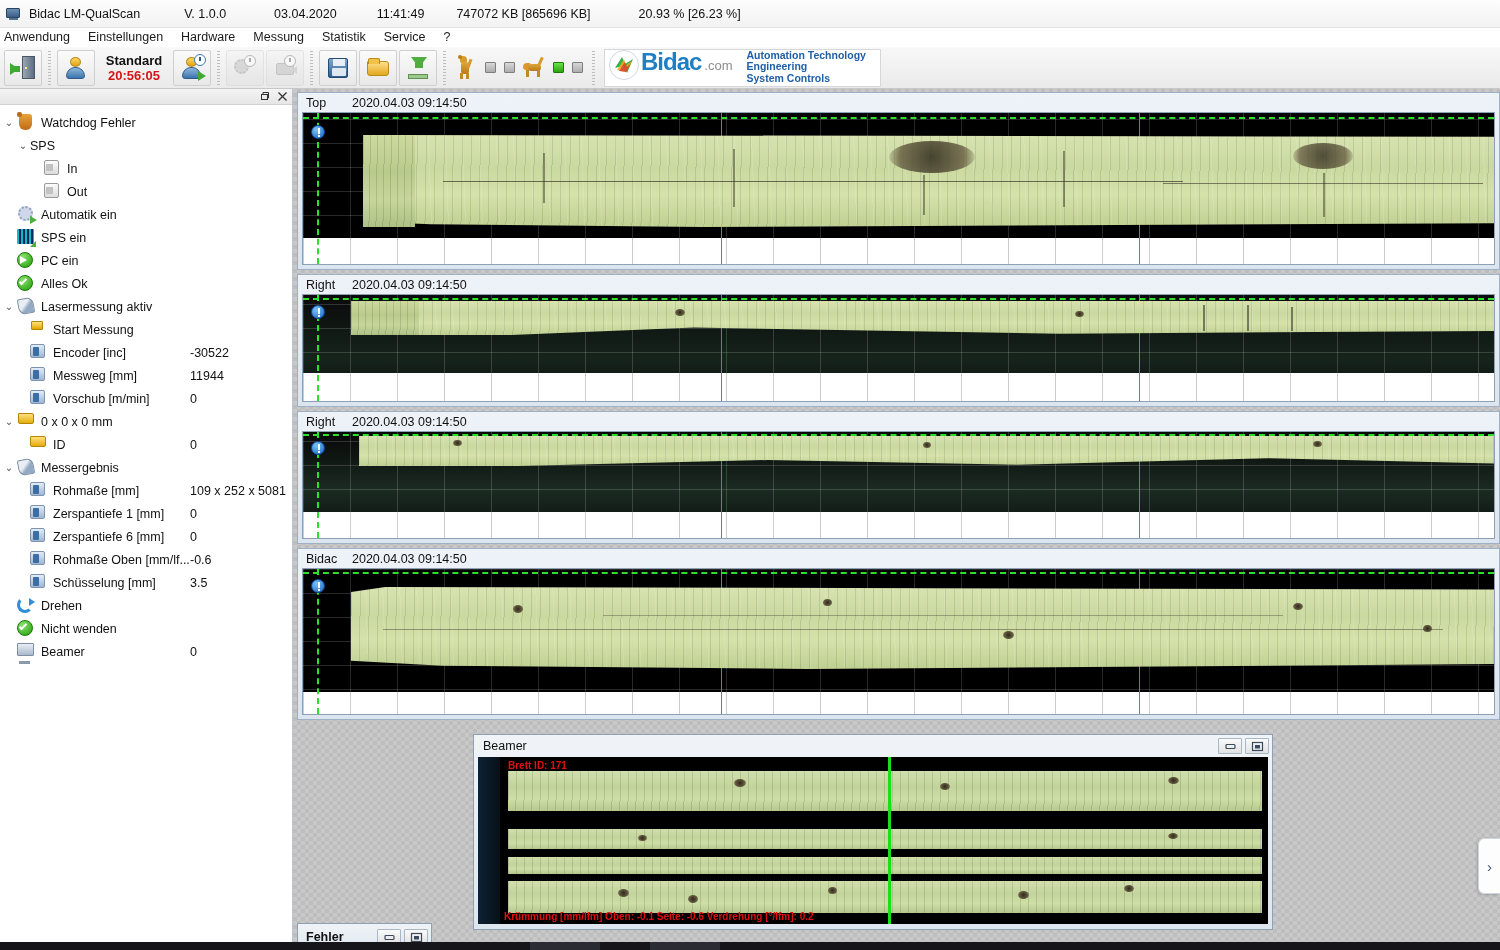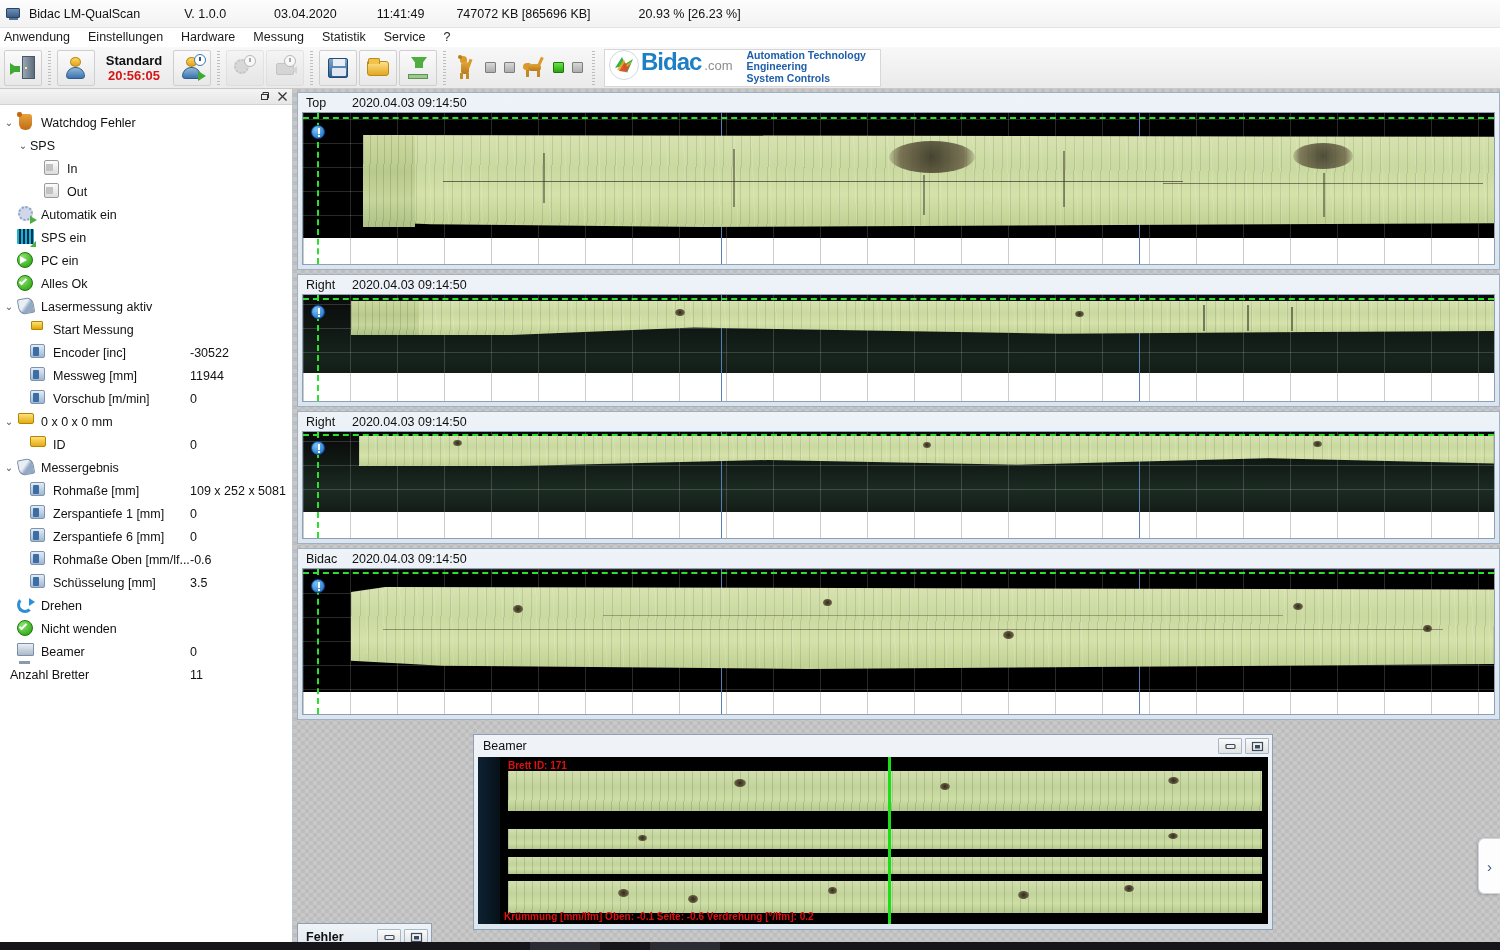--- a/index.html
+++ b/index.html
@@ -613,25 +613,20 @@
 
       <div class="row">
         <div class="ind1"></div>
         <div class="ti">
             <div class="ic-beamer"></div>
           </div>
         <div class="lbl">Beamer</div>
         <div class="val">0</div>
       </div>
 
-      <div class="row">
-        <div style="width:8px;flex:none;"></div>
-        <div class="lbl">Anzahl Bretter</div>
-        <div class="val">11</div>
-      </div>
 
     </div>
   </div>
 
   <div class="work">
 
     <div class="viewstack">
 
       <div class="vpanel" style="height:178px;">
         <div class="vp-head">

